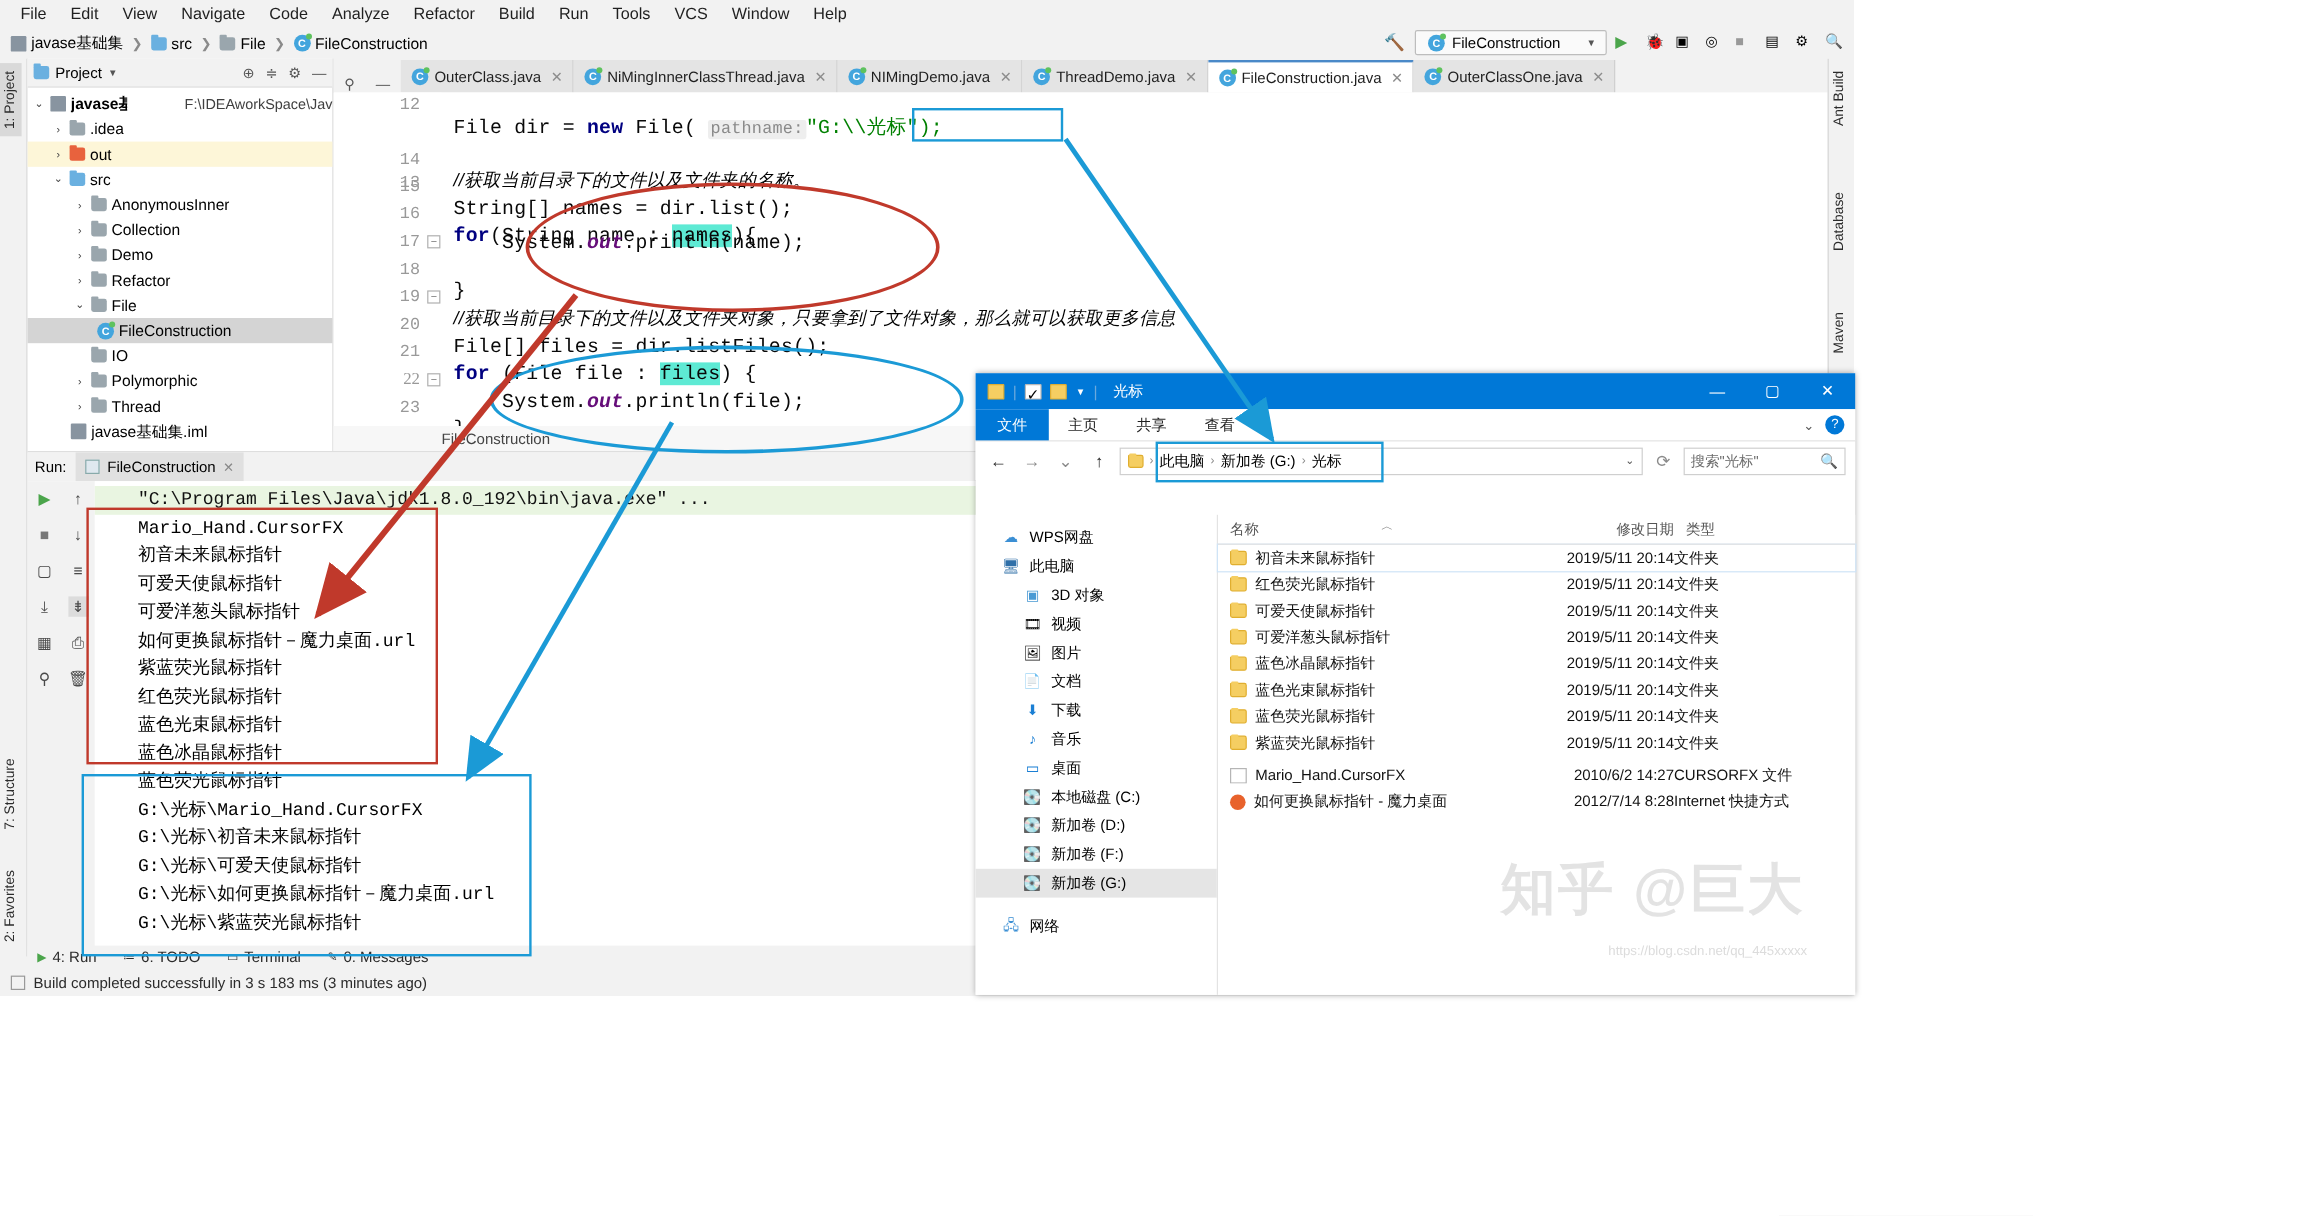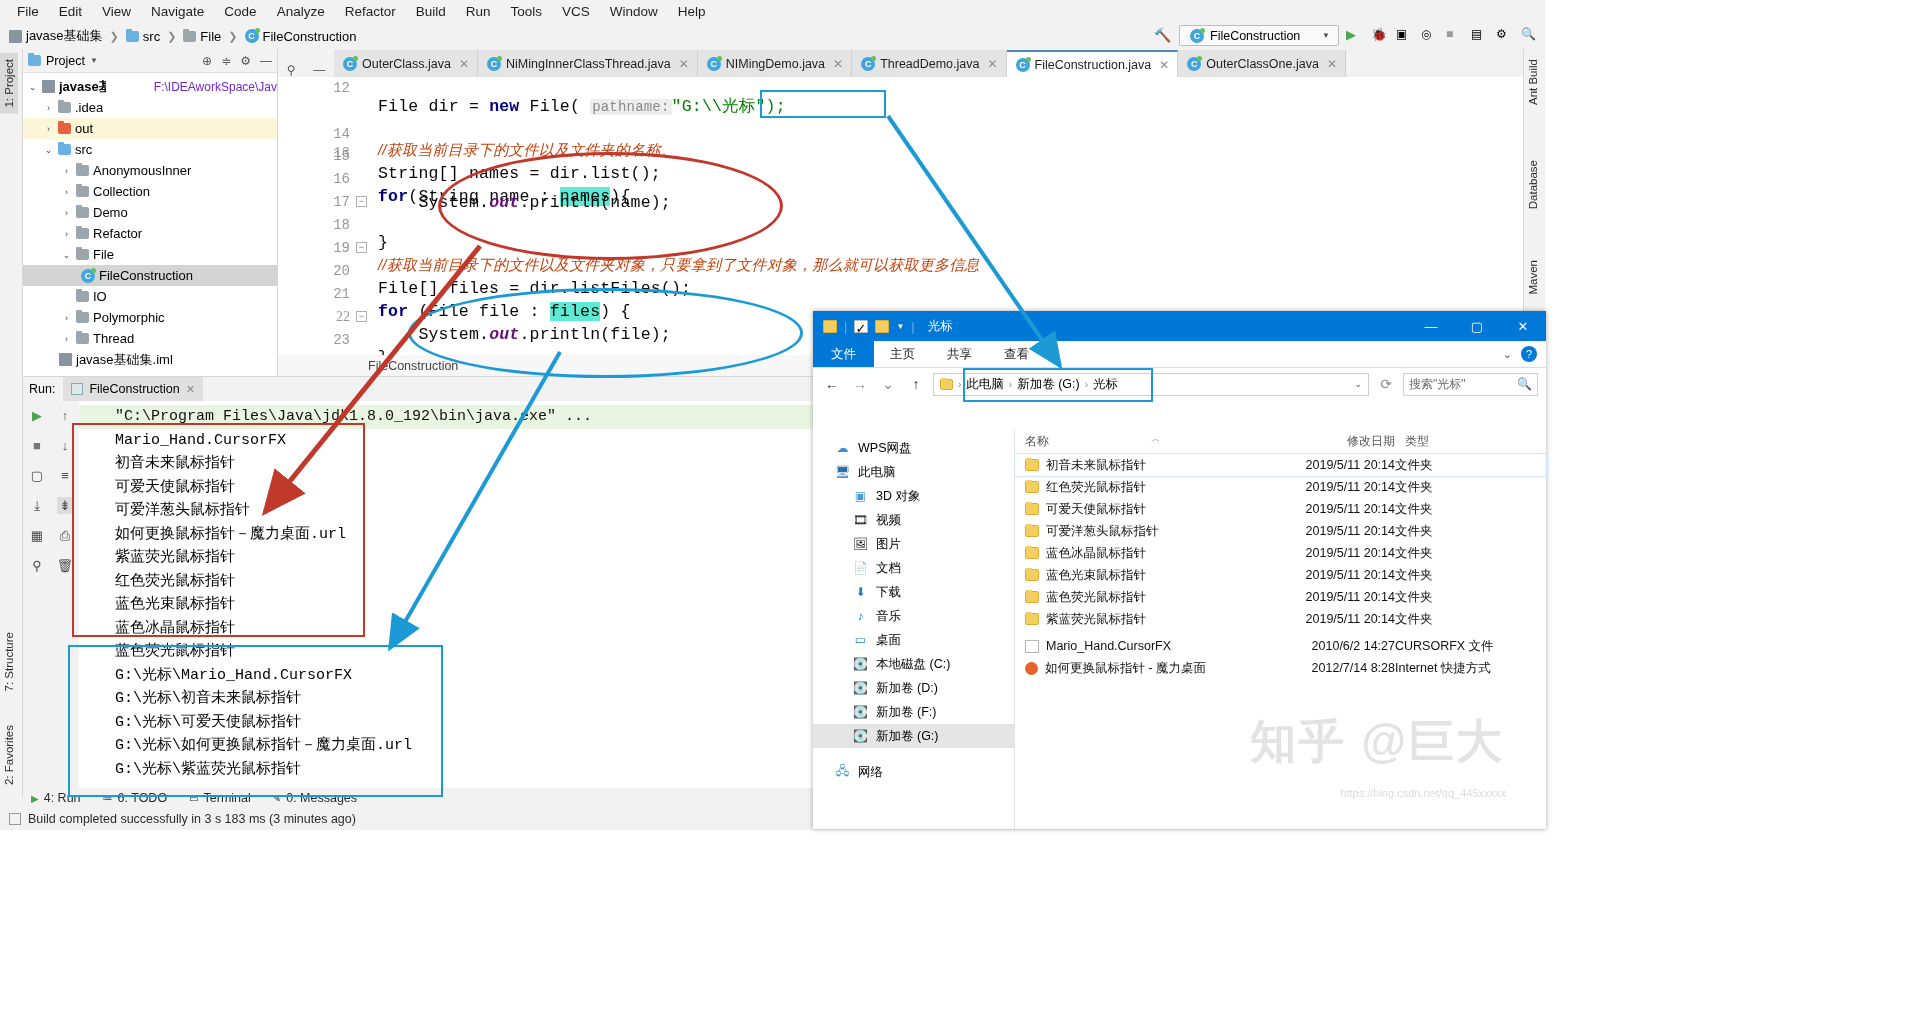--- a/index.html
+++ b/index.html
@@ -51,42 +51,42 @@
              border-right:1px solid #d6d6d6; }
   .ptitle { height:24px; background:#f2f2f2; display:flex; align-items:center; gap:5px; padding:0 5px;
             font-size:12.5px; border-bottom:1px solid #e0e0e0; }
   .ptitle .spacer{margin-left:auto;display:flex;gap:9px;align-items:center;color:#555;}
   .ptree { font-size:13px; padding-top:3px; }
   .trow { height:21px; display:flex; align-items:center; gap:4px; padding-left:4px; white-space:nowrap; }
   .trow.sel { background:#d4d4d4; }
   .trow.hl { background:#fdf6d8; }
   .arrow { width:11px; font-size:9px; color:#444; text-align:center; flex:none; }
   .tlabel{ overflow:hidden; }
-  .tpath { color:#6d28d9; font-size:12px;padding-left:44px; }
+  .tpath { color:#404040; font-size:12px;padding-left:44px; }
 
   
   .tabsbar { position:absolute; left:278px; top:49px; width:1267px; height:28px; background:#f2f2f2;
              display:flex; align-items:flex-end; }
   .etab { height:27px; display:flex; align-items:center; gap:5px; padding:0 8px 0 9px; font-size:12.5px;
           background:#e4e4e4; border-right:1px solid #d0d0d0; color:#1f1f1f; white-space:nowrap;}
   .etab.active { background:#fff; border-top:2px solid #4a89c8; }
   .etab .x { color:#8c8c8c; font-size:12px; margin-left:3px; }
   .tabhandles{width:56px;display:flex;align-items:center;justify-content:space-around;color:#555;font-size:12px;}
 
   .editor { position:absolute; left:278px; top:77px; width:1267px; height:299px; background:#fff; overflow:hidden;}
   .gutter { position:absolute; left:0; top:0; width:90px; height:100%; background:#fff; }
   .gnum { position:absolute; right:18px; font-family:"Liberation Mono","DejaVu Sans Mono",monospace;
           font-size:14px; color:#999; }
   .fold { position:absolute; left:78px; width:11px; height:11px; border:1px solid #b0b0b0; color:#777;
           font-size:9px; line-height:9px; text-align:center; background:#fff;}
   .codeline { position:absolute; left:100px; font-family:"Liberation Mono","DejaVu Sans Mono",monospace;
               font-size:16.5px; white-space:pre; color:#080808; letter-spacing:.2px;}
   .kw { color:#000080; font-weight:bold; }
   .str { color:#008000; }
-  .cmt { color:#c2410c; font-style:italic; font-size:15px; font-family:"Liberation Sans",sans-serif;}
+  .cmt { color:#000000; font-style:italic; font-size:15px; font-family:"Liberation Sans",sans-serif;}
   .hint { background:#eeeeee; color:#8a8a8a; font-size:14px; padding:0 2px; border-radius:2px;}
   .mark { background:#5eead4; }
   .fld { color:#660e7a; font-weight:bold; font-style:italic; }
   .brdcrumb-ed { position:absolute; left:278px; top:355px; width:1267px; height:21px; background:#f7f7f7;
                  font-size:12.5px; color:#444; display:flex; align-items:center; padding-left:90px;}
   .scroll-right { position:absolute; right:0; top:77px; width:13px; height:280px; background:#fafafa; }
   .sr-mark{position:absolute;right:3px;width:7px;height:2px;background:#e6c86a;}
 
   
   .runpanel { position:absolute; left:23px; top:376px; width:1522px; height:421px; background:#fff;

